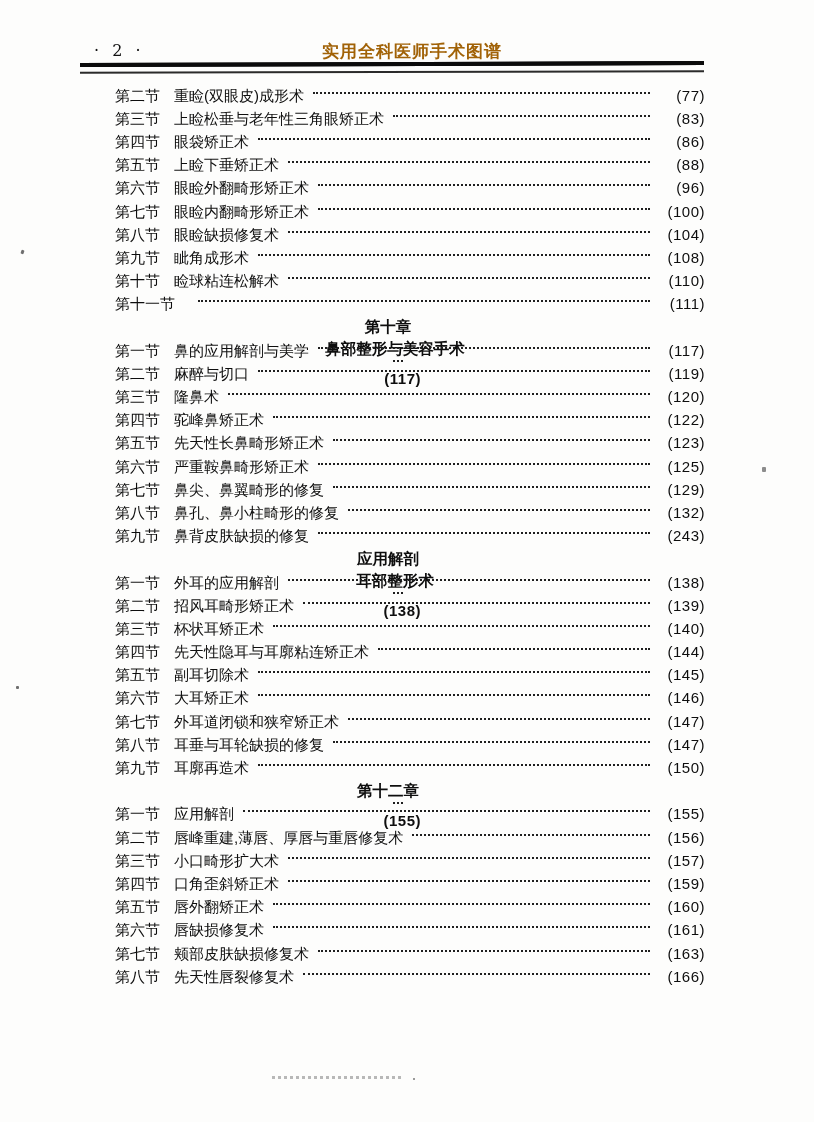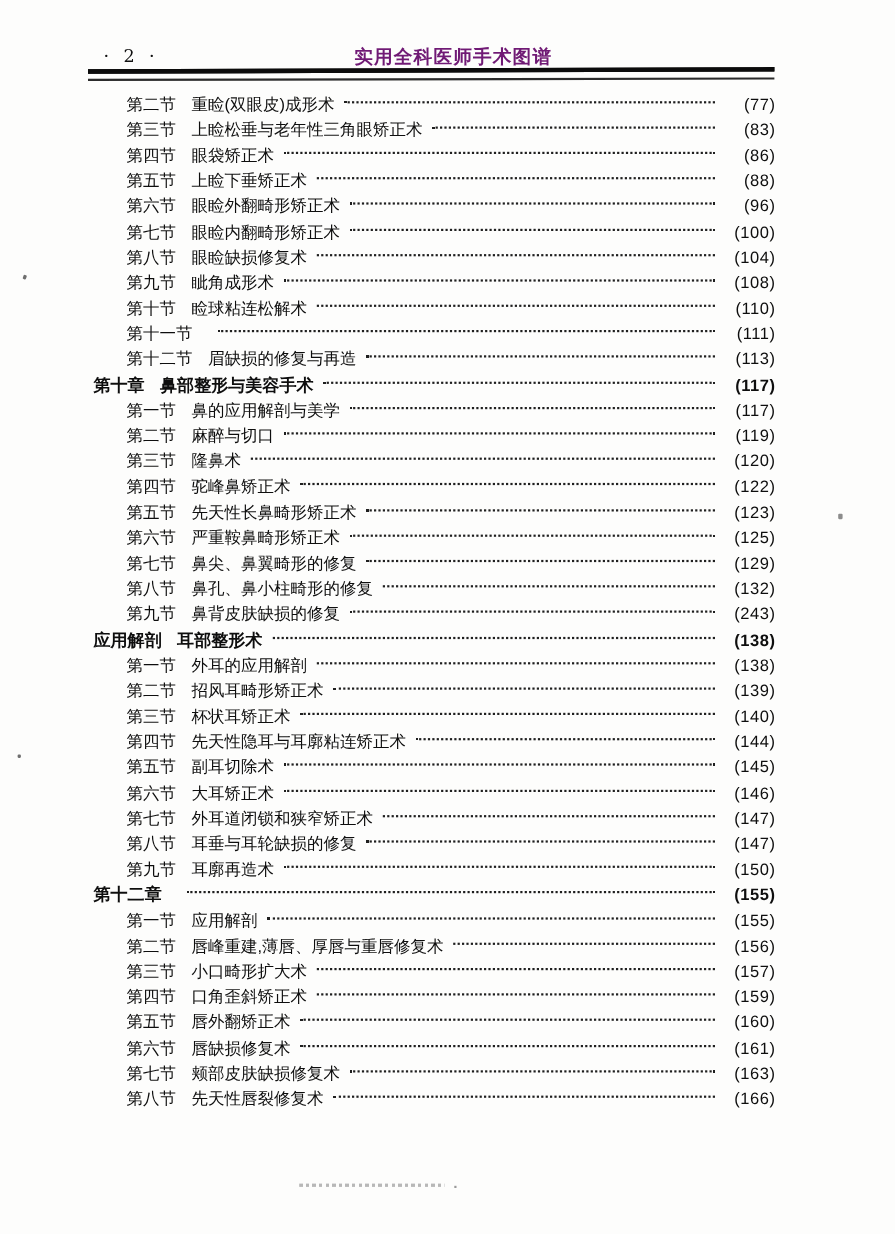--- a/index.html
+++ b/index.html
@@ -17,21 +17,21 @@
   }
   
   .running-head{position:absolute;top:38px;left:0;width:100%;height:24px;}
   .folio{
     position:absolute;left:94px;top:3px;
     font-size:16px;letter-spacing:4px;color:#111;
     font-family:"DejaVu Serif","Liberation Serif",serif;
   }
   .book-title{
     position:absolute;left:322px;top:2px;
-    font-size:17px;font-weight:bold;color:#701a75;
+    font-size:17px;font-weight:bold;color:#a16207;
     letter-spacing:1px;white-space:nowrap;
   }
   .rule-thick{
     position:absolute;left:80px;top:62px;width:624px;height:4px;
     background:#0b0b0b;transform:rotate(-0.18deg);
     box-shadow:0 0 0.5px #000;
   }
   .rule-thin{
     position:absolute;left:80px;top:71px;width:624px;height:2px;
     background:#141414;opacity:.9;transform:rotate(-0.12deg);
@@ -39,21 +39,21 @@
   
   .toc{
     position:absolute;left:85px;top:84px;width:620px;
   }
   .toc-row{
     display:flex;align-items:center;
     height:23.2px;line-height:22px;
     font-size:15px;white-space:nowrap;
   }
   .toc-row.section{padding-left:30px;}
-  .toc-row.chapter{font-weight:bold;font-size:15.5px;}
+  .toc-row.chapter{font-weight:bold;font-size:15.5px;flex-direction:column;}
   .toc-label{flex:0 0 auto;margin-right:14px;}
   .toc-title{flex:0 0 auto;}
   .leader{
     flex:1 1 auto;min-width:10px;height:0;
     border-bottom:2px dotted #1f1f1f;
     margin:0 3px 6px 9px;
   }
   .toc-page{
     flex:0 0 auto;width:52px;text-align:right;
     font-family:Liberation Sans, sans-serif;
@@ -136,26 +136,20 @@
         <span class="toc-label">第十节</span>
         <span class="toc-title">睑球粘连松解术</span>
         <span class="leader"></span>
         <span class="toc-page">(110)</span>
       </div>
       <div class="toc-row section">
         <span class="toc-label">第十一节</span>
         <span class="leader"></span>
         <span class="toc-page">(111)</span>
       </div>
-      <div class="toc-row section">
-        <span class="toc-label">第十二节</span>
-        <span class="toc-title">眉缺损的修复与再造</span>
-        <span class="leader"></span>
-        <span class="toc-page">(113)</span>
-      </div>
       <div class="toc-row chapter">
         <span class="toc-label">第十章</span>
         <span class="toc-title">鼻部整形与美容手术</span>
         <span class="leader"></span>
         <span class="toc-page">(117)</span>
       </div>
       <div class="toc-row section">
         <span class="toc-label">第一节</span>
         <span class="toc-title">鼻的应用解剖与美学</span>
         <span class="leader"></span>

